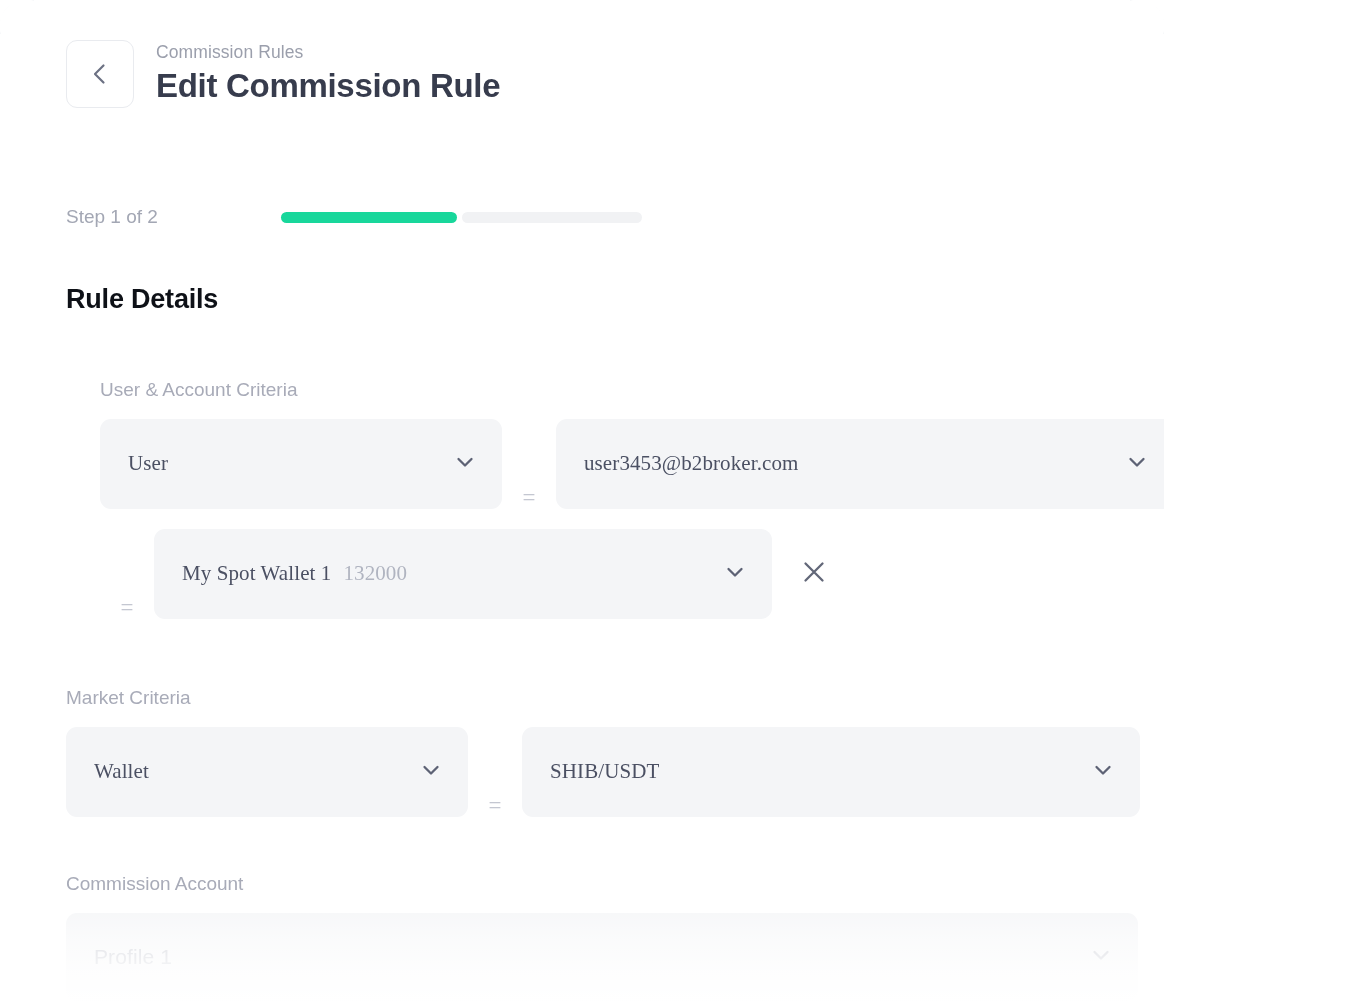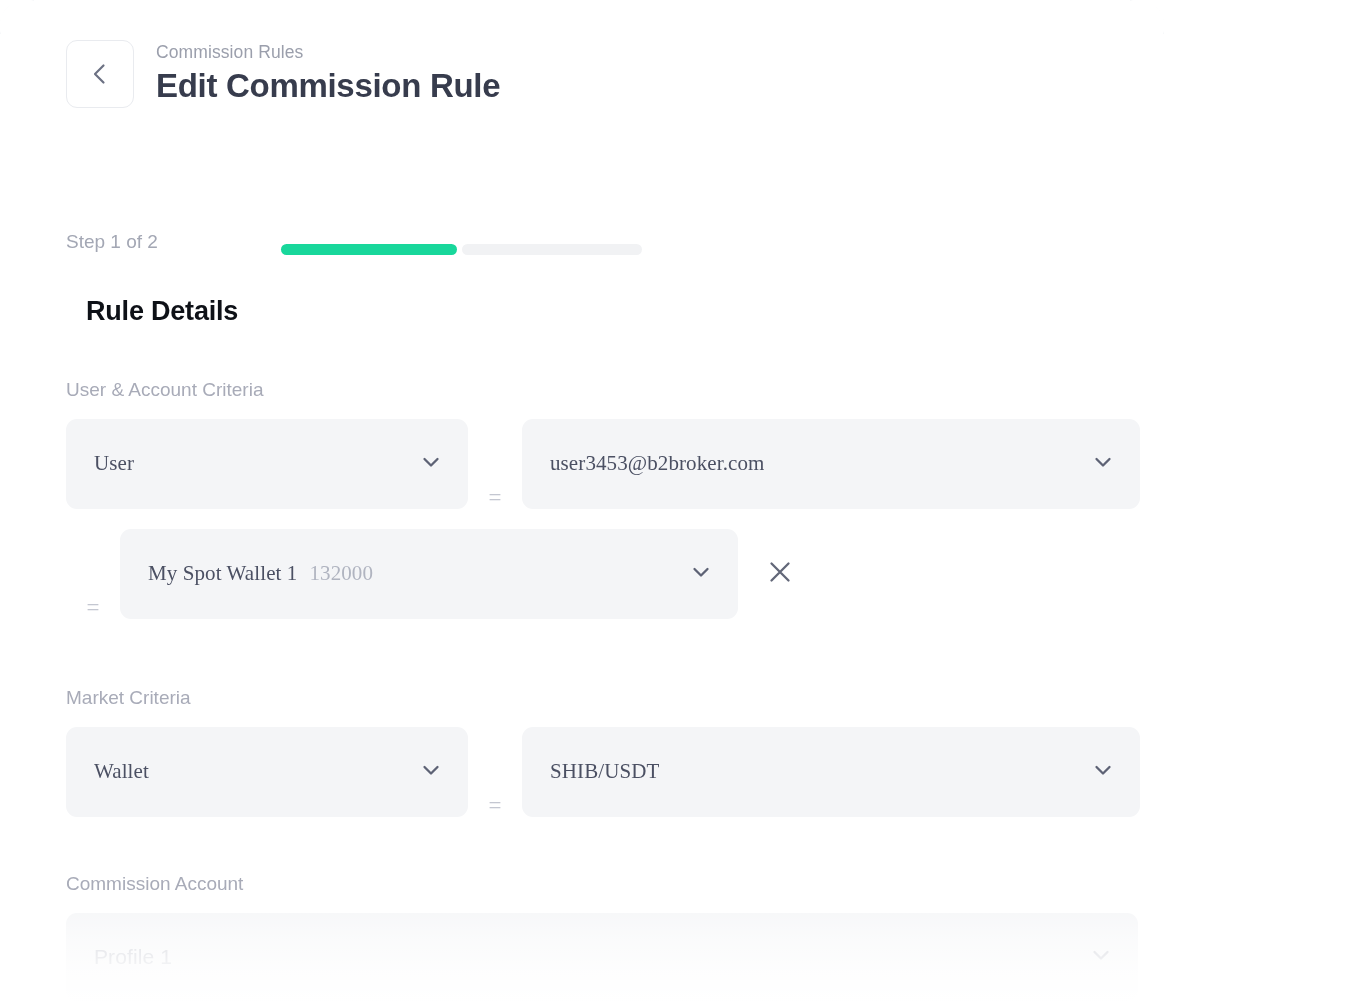--- a/index.html
+++ b/index.html
@@ -77,22 +77,21 @@
     letter-spacing: -0.3px;
     line-height: 1.2;
   }
 
   
   .step-row {
     position: absolute;
     left: 66px;
     top: 205px;
     display: flex;
-    align-items: flex-end;
-    margin-top: 25px;
+    align-items: center;
   }
 
   .step-label {
     font-size: 19px;
     color: #a3a7b4;
     width: 215px;
     line-height: 1.3;
   }
 
   .progress {
@@ -104,26 +103,25 @@
     height: 11px;
     border-radius: 6px;
   }
   .progress-seg.done   { width: 176px; background: #18d79b; }
   .progress-seg.todo   { width: 180px; background: #f1f2f4; }
 
   
   .section-title {
     position: absolute;
     left: 66px;
-    top: 296px;
+    top: 284px;
     font-size: 27px;
     font-weight: 700;
     color: #0e1117;
     letter-spacing: -0.2px;
-    margin-left: 20px;
   }
 
   .group { position: absolute; left: 66px; }
   .group-label {
     font-size: 19px;
     color: #a8abb8;
     margin-bottom: 16px;
     line-height: 1.3;
   }
 
@@ -245,21 +243,21 @@
   <div class="step-row">
     <div class="step-label">Step 1 of 2</div>
     <div class="progress">
       <div class="progress-seg done"></div>
       <div class="progress-seg todo"></div>
     </div>
   </div>
 
   <div class="section-title">Rule Details</div>
 
-  <div class="group" id="group-0" style="top:378px;">
+  <div class="group" id="group-0" style="top:378px;margin-left:34px;">
     <div class="group-label">User &amp; Account Criteria</div>
 
     <div class="criteria-row">
       <div class="field key">
         <span class="field-text">User</span>
         <span class="chevron">
           <svg width="26" height="26" viewBox="0 0 26 26" fill="none">
             <path d="M6.5 10l6.5 6.5L19.5 10" stroke="#5d6275" stroke-width="2.3" stroke-linecap="round" stroke-linejoin="round"></path>
           </svg>
         </span>

